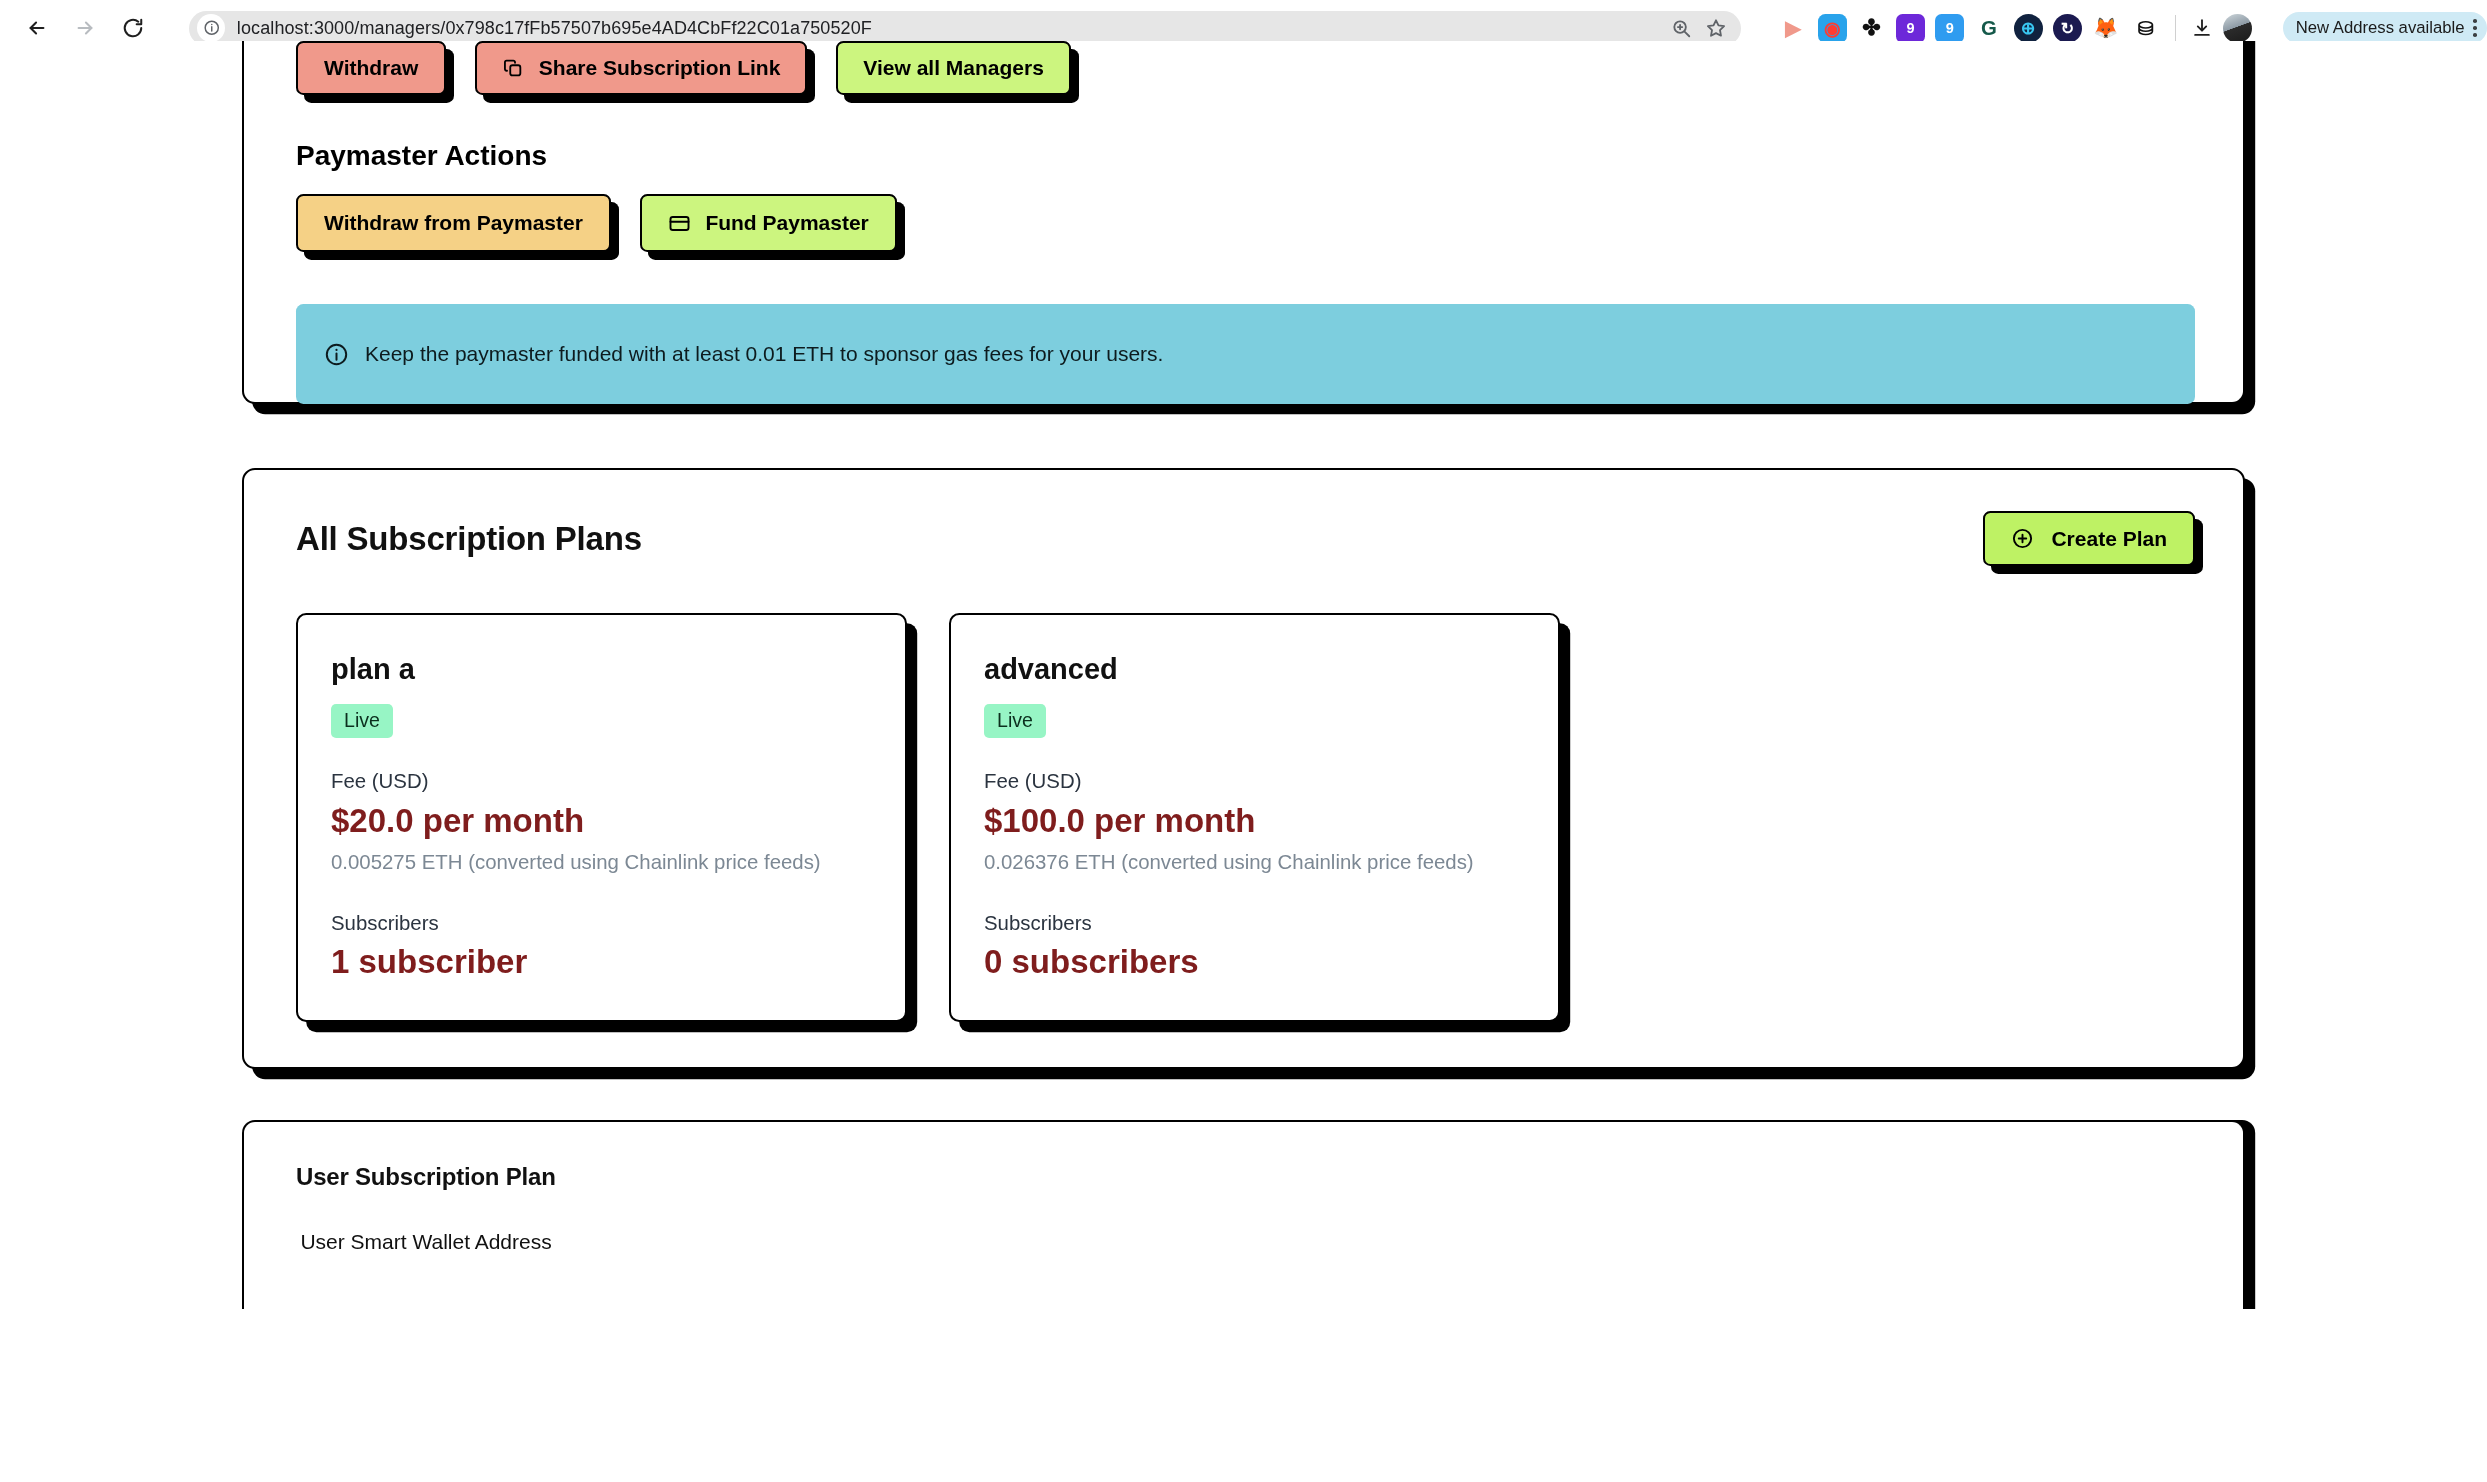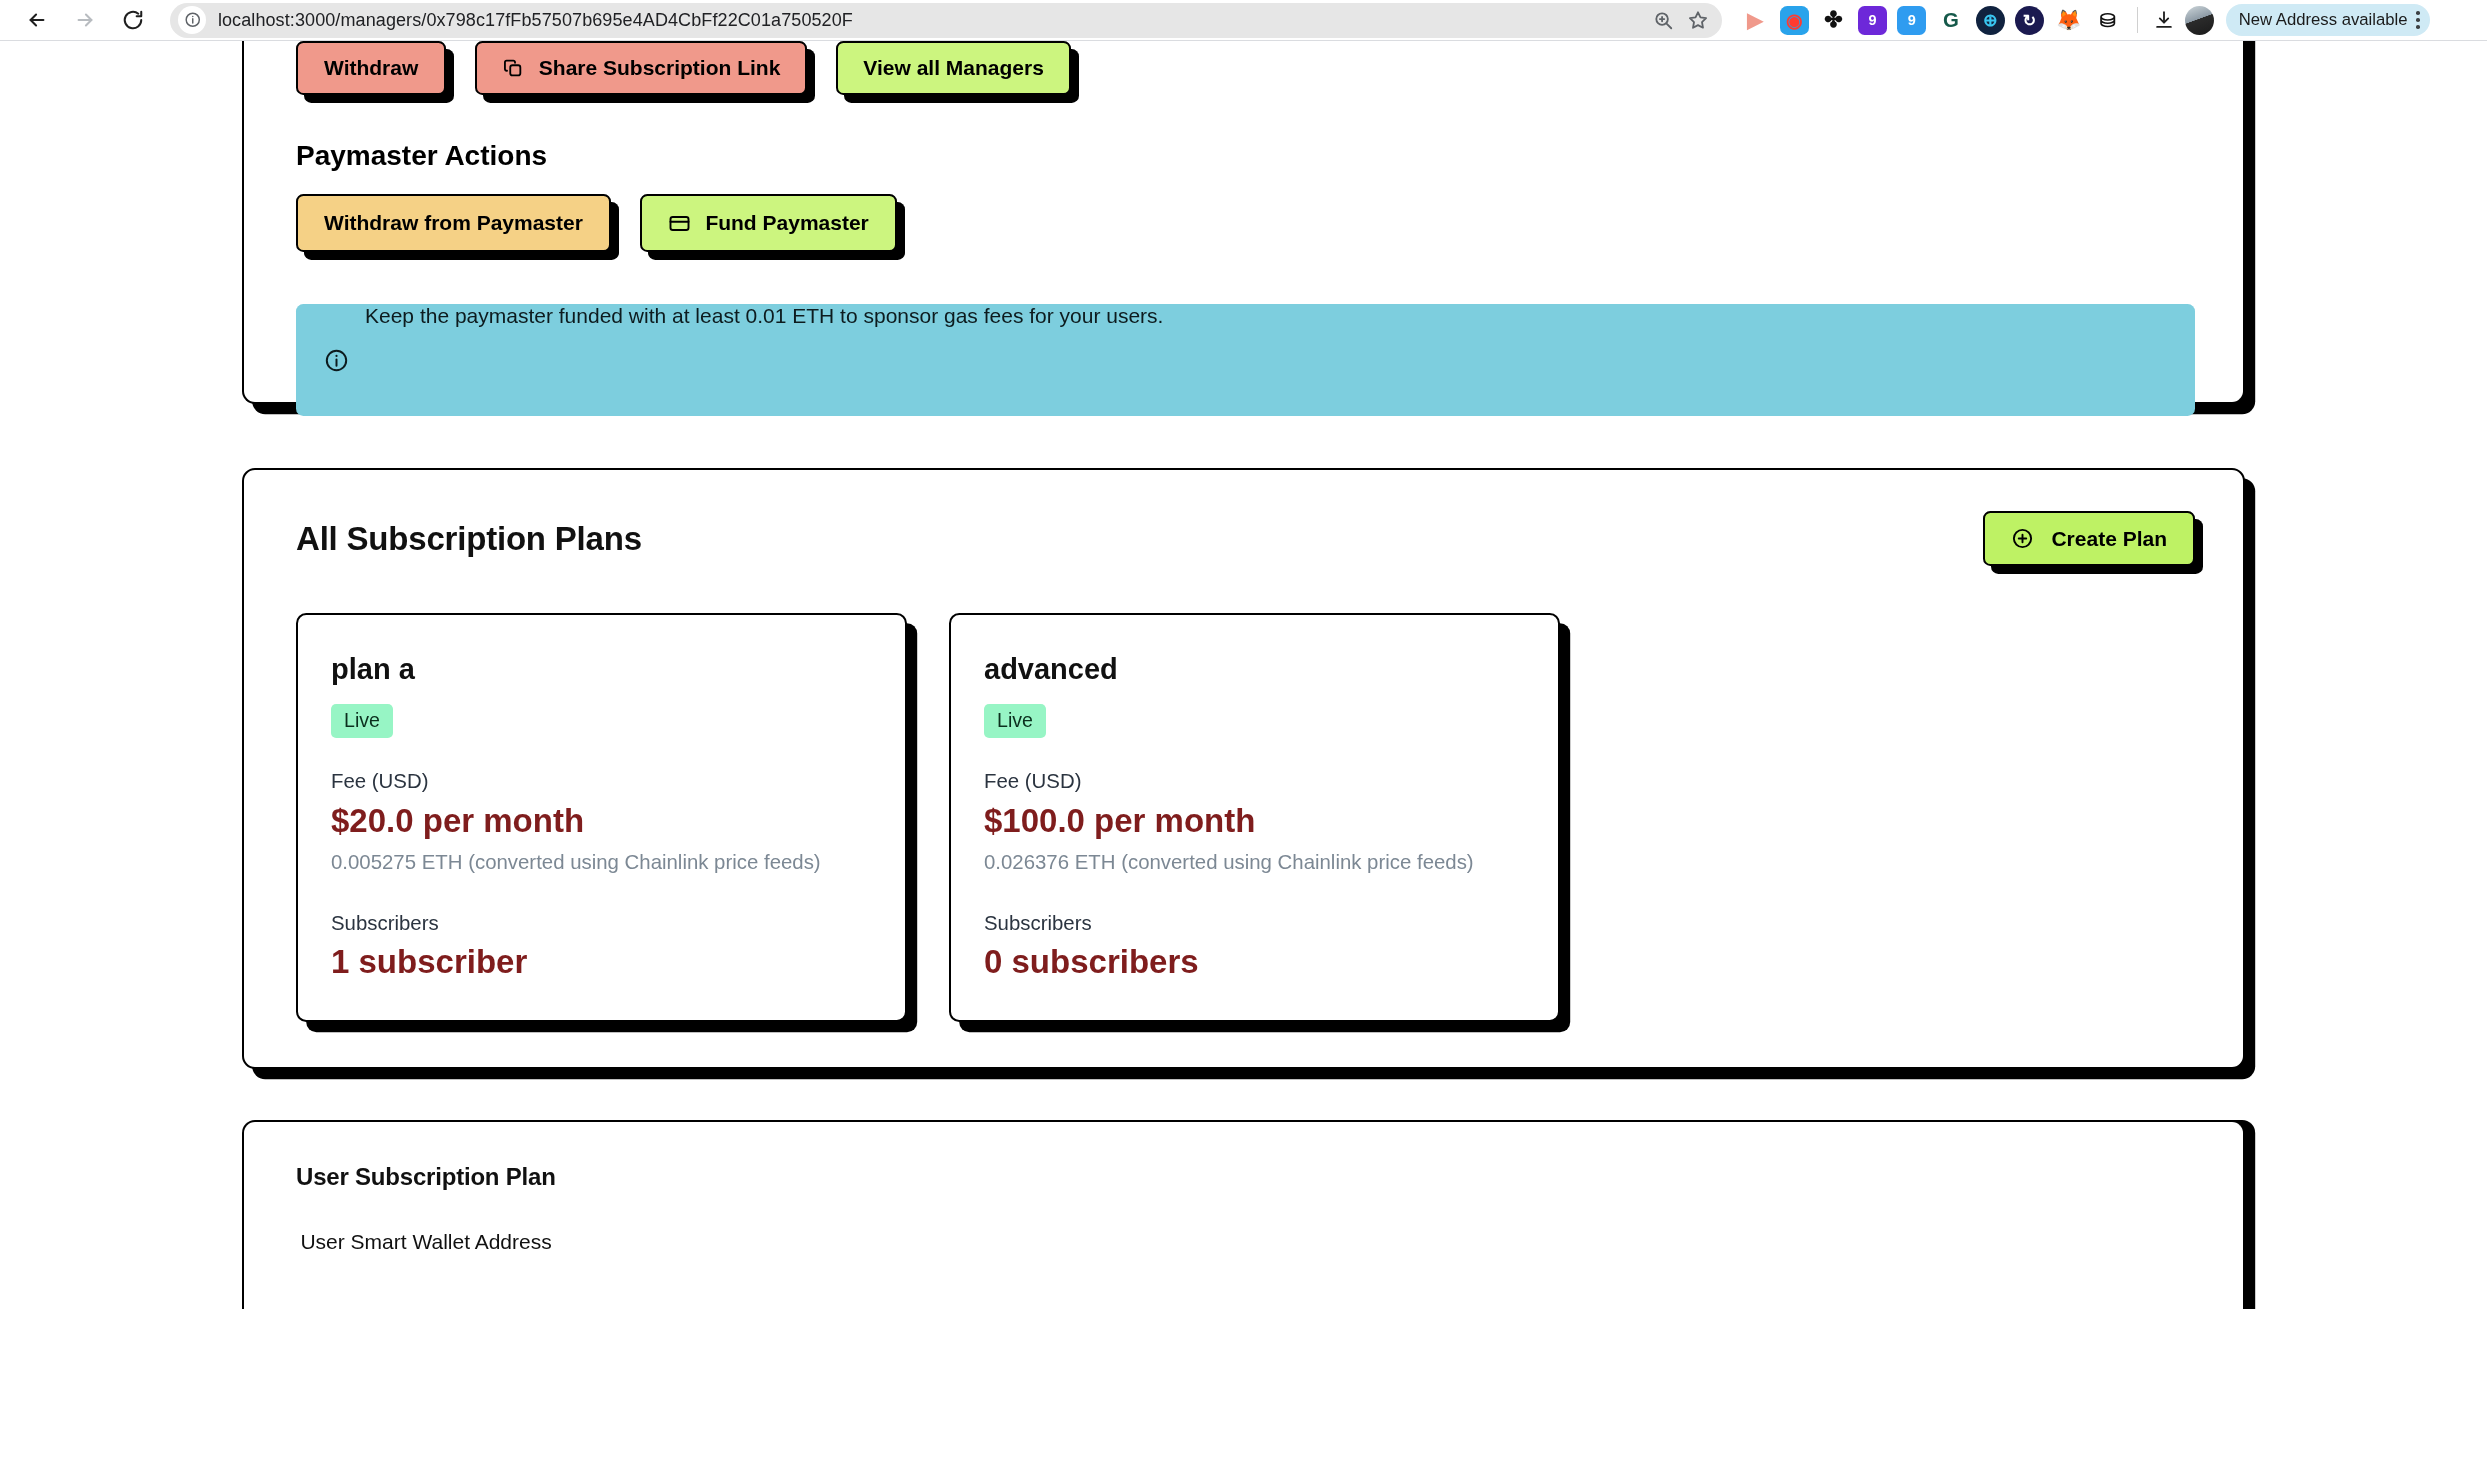--- a/index.html
+++ b/index.html
@@ -5,25 +5,26 @@
   * { box-sizing: border-box; margin: 0; padding: 0; }
   html, body {
     width: 2487px; height: 1483px;
     overflow: hidden;
     background: #ffffff;
     font-family: "Liberation Sans", sans-serif;
   }
 
   
   .browser-bar {
-    position: absolute; top: 0; left: 0;
+    position: absolute; top: 8px; left: 0;
     width: 2487px; height: 41px;
     background: #ffffff;
     display: flex; align-items: center;
     border-bottom: 1.5px solid #dadce0;
+    justify-content: space-between;
   }
   .nav-btns { display: flex; align-items: center; gap: 7.3px; padding-left: 16px; }
   .nav-btn {
     width: 41px; height: 41px;
     display: flex; align-items: center; justify-content: center;
     border-radius: 50%;
   }
   .nav-btn svg { display:block; }
 
   .omnibox {
@@ -128,22 +129,22 @@
 
   .section-title {
     font-size: 28px; font-weight: bold; color: #000000;
     margin: 45px 0 22px 0;
   }
 
   .info-banner {
     margin-top: 52px;
     background: #7DCEDE;
     border-radius: 7.3px;
-    height: 112px;
-    display: flex; gap: 16px;
+    height: 100px;
+    display: flex; align-items: center; gap: 16px;
     padding: 0 28px;
   }
   .info-banner-text { font-size: 21px; color: #0d1b1e; }
 
   
   .panel-two { margin-top: 64px; padding: 41px 48px 45px 52px; }
   .panel-head { display: flex; align-items: center; justify-content: space-between; }
   .panel-title { font-size: 33px; font-weight: bold; color: #111111; letter-spacing: -0.2px; }
 
   .plan-grid { display: flex; gap: 42px; margin-top: 47px; }

